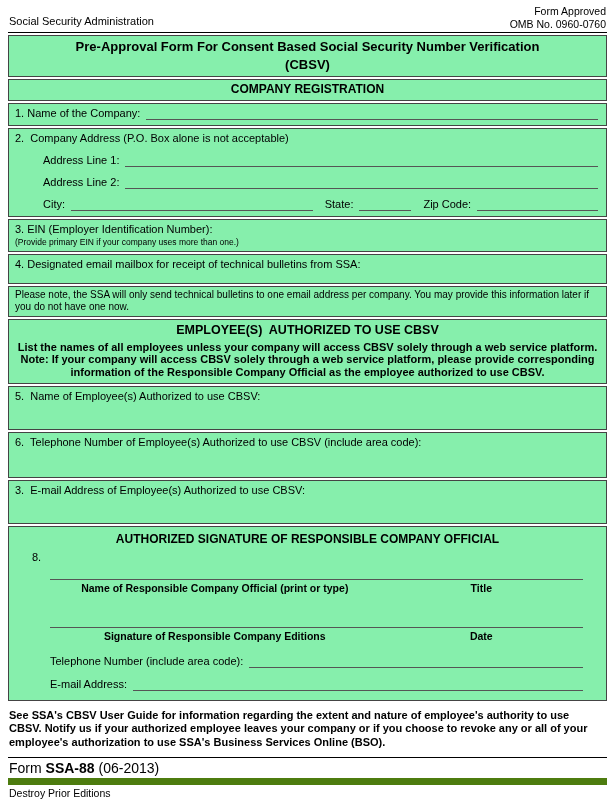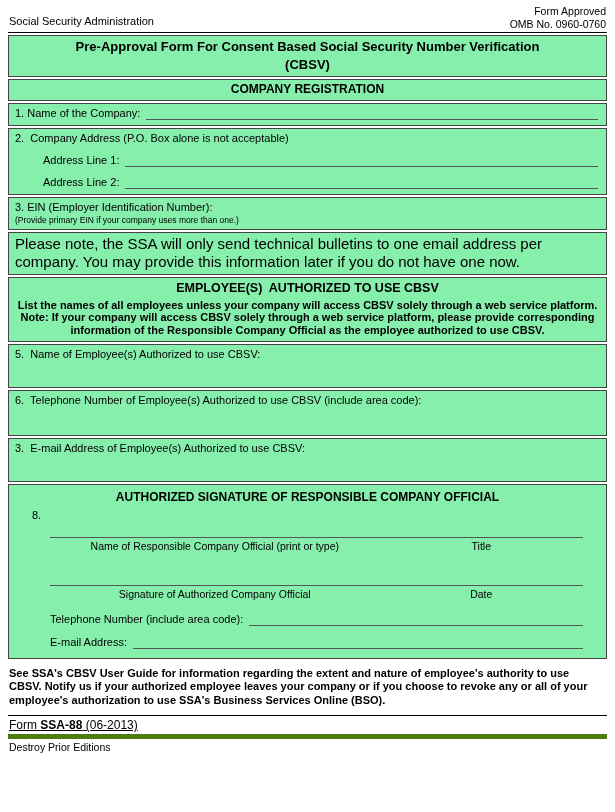--- a/index.html
+++ b/index.html
@@ -26,46 +26,46 @@
   .field-row { display:flex; align-items:flex-end; }
   .field-row .label { flex:0 0 auto; }
   .fill-line { border-bottom:1px solid #555; height:13px; flex:1 1 auto; margin:0 2px 1px 6px; }
   .indent { padding-left:28px; margin-top:8px; }
   .fill-city { flex:2.1 1 0; }
   .lbl-gap { margin-left:10px; }
   .fill-state { flex:0 0 52px; }
   .fill-zip { flex:1.05 1 0; }
   .small-note { font-size:8.5px; margin-top:0; }
   .item4 { min-height:30px; }
-  .note-box { padding:2px 6px 3px; font-size:15px; line-height:1.2; }
+  .note-box { padding:2px 6px 3px; font-size:10px; line-height:1.2; }
 
   .employees-box { padding:3px 6px 4px; text-align:center; }
   .employees-title { font-weight:bold; font-size:12.5px; margin-bottom:2px; white-space:pre-wrap; }
   .instructions { font-weight:bold; font-size:11px; line-height:1.15; }
 
   .item-tall5 { min-height:44px; }
   .item-tall6 { min-height:46px; }
   .item-tall7 { min-height:44px; }
 
   .signature-box { padding:5px 21px 8px; }
   .signature-title { text-align:center; font-weight:bold; font-size:12px; margin-bottom:4px; }
   .item8-number { padding-left:2px; margin-bottom:2px; }
-  .sig-row { display:flex; padding:0 2px 0 20px; }
+  .sig-row { display:flex; padding:0 2px 0 20px;font-weight:bold; }
   .sig-row.second { margin-top:20px; }
   .sig-col { display:flex; flex-direction:column; }
   .sig-wide { flex:1.62 1 0; }
   .sig-narrow { flex:1 1 0; }
   .sig-line { border-bottom:1px solid #555; height:13px; }
   .sig-label { text-align:center; font-size:10.5px; padding-top:2px; }
   .phone-row { margin-top:12px; padding-left:20px; }
   .email-row { margin-top:9px; padding-left:20px; }
 
   .footer-notice { margin-top:8px; font-weight:bold; font-size:11px; line-height:1.22; padding:0 1px; }
   .form-id { margin-top:8px; }
-  .form-id-main { border-top:1.5px solid #000; border-bottom:5px solid #4d7c0f; padding:2px 1px 1px; font-size:12px;text-decoration:underline; }
+  .form-id-main { border-top:1.5px solid #000; border-bottom:7px solid #4d7c0f; padding:2px 1px 1px; font-size:14px; }
   .destroy { padding:2px 1px 0; font-size:10.5px; }
 </style>
 </head>
 <body>
 
 <div class="page">
 
   <header class="masthead">
     <div class="agency">Social Security Administration</div>
     <div class="approval">
@@ -91,27 +91,38 @@
   <div class="box item">
     <div class="label">2.  Company Address (P.O. Box alone is not acceptable)</div>
     <div class="field-row indent">
       <span class="label">Address Line 1:</span>
       <span class="fill-line"></span>
     </div>
     <div class="field-row indent">
       <span class="label">Address Line 2:</span>
       <span class="fill-line"></span>
     </div>
+    <div class="field-row indent">
+      <span class="label">City:</span>
+      <span class="fill-line fill-city"></span>
+      <span class="label lbl-gap">State:</span>
+      <span class="fill-line fill-state"></span>
+      <span class="label lbl-gap">Zip Code:</span>
+      <span class="fill-line fill-zip"></span>
+    </div>
   </div>
 
   <div class="box item">
     <div class="label">3. EIN (Employer Identification Number):</div>
     <div class="small-note">(Provide primary EIN if your company uses more than one.)</div>
   </div>
 
+  <div class="box item item4">
+    <div class="label">4. Designated email mailbox for receipt of technical bulletins from SSA:</div>
+  </div>
 
   <div class="box note-box">Please note, the SSA will only send technical bulletins to one email address per company. You may provide this information later if you do not have one now.</div>
 
   <div class="box employees-box">
     <div class="employees-title">EMPLOYEE(S)  AUTHORIZED TO USE CBSV</div>
     <div class="instructions">
       <div>List the names of all employees unless your company will access CBSV solely through a web service platform.</div>
       <div>Note: If your company will access CBSV solely through a web service platform, please provide corresponding</div>
       <div>information of the Responsible Company Official as the employee authorized to use CBSV.</div>
     </div>
@@ -140,21 +151,21 @@
       </div>
       <div class="sig-col sig-narrow">
         <div class="sig-line"></div>
         <div class="sig-label">Title</div>
       </div>
     </div>
 
     <div class="sig-row second">
       <div class="sig-col sig-wide">
         <div class="sig-line"></div>
-        <div class="sig-label">Signature of Authorized Company Official</div>
+        <div class="sig-label">Signature of Responsible Company Editions</div>
       </div>
       <div class="sig-col sig-narrow">
         <div class="sig-line"></div>
         <div class="sig-label">Date</div>
       </div>
     </div>
 
     <div class="field-row phone-row">
       <span class="label">Telephone Number (include area code):</span>
       <span class="fill-line"></span>

